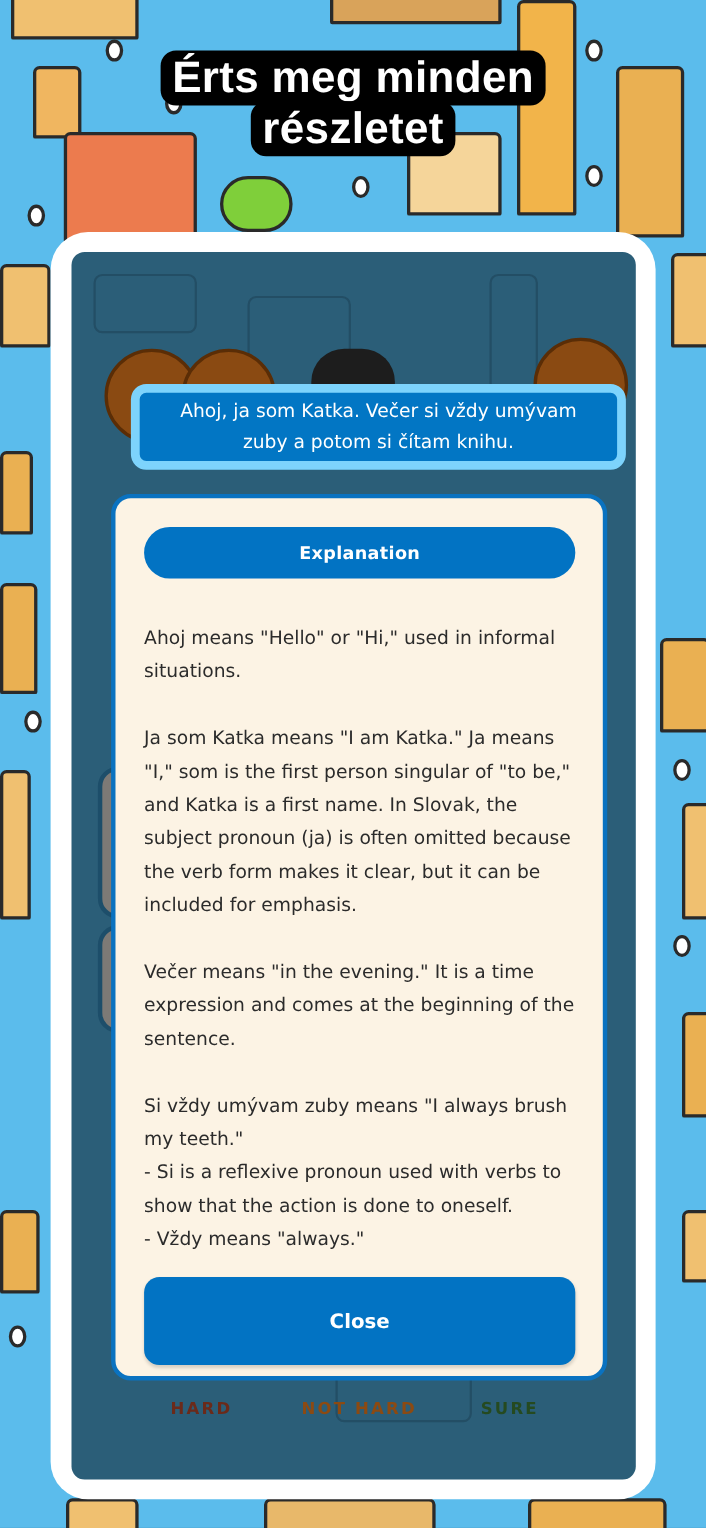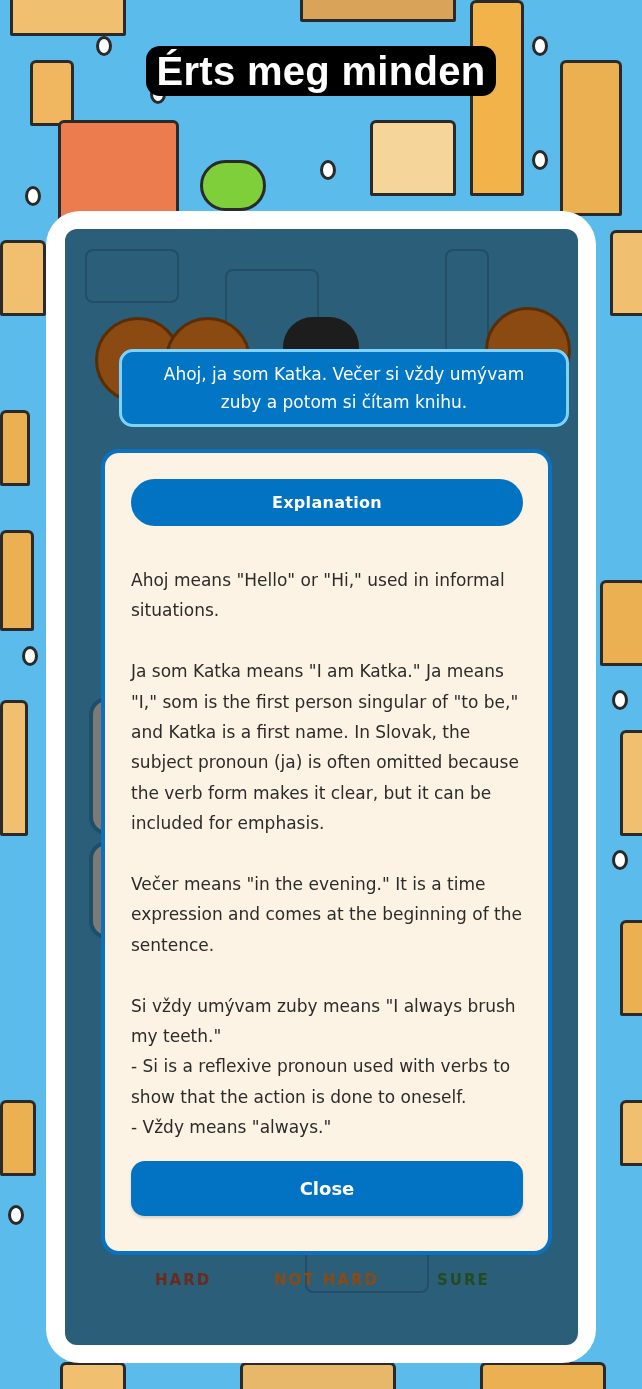--- a/index.html
+++ b/index.html
@@ -31,21 +31,21 @@
     position:absolute; left:19px; top:18px; width:513px; height:1116px;
     background:#2b5e78; border-radius:12px; overflow:hidden;
   }
   .screen .ghost { position:absolute; border:2px solid rgba(20,50,65,0.35); border-radius:8px; }
   .coin { position:absolute; width:80px; height:80px; border-radius:50%; background:#8a4a12; border:3px solid #5a2d06; }
   .cat { position:absolute; left:218px; top:88px; width:76px; height:40px; background:#1d1d1d; border-radius:30px 30px 0 0; }
   .side-btn { position:absolute; border:4px solid #1d4e6a; background:#7d7a76; border-radius:18px; }
 
   .sentence-bubble {
     position:absolute; left:54px; top:120px; width:450px; height:78px;
-    background:#0276c4; border:3px solid #7dd3fc; border-radius:14px;
+    background:#0276c4; border:8px solid #7dd3fc; border-radius:14px;
     color:#fff; font-size:17px; line-height:28px; text-align:center;
     display:flex; align-items:center; justify-content:center; box-sizing:border-box; padding:0 24px;
     z-index:3;
   }
   .panel {
     position:absolute; left:36px; top:220px; width:451px; height:806px;
     background:#fcf3e4; border:4px solid #0a72c0; border-radius:18px; box-sizing:border-box;
     z-index:3;
   }
   .seg {
@@ -59,21 +59,21 @@
   }
   .seg-btn.active { background:#0273c3; color:#fff; }
   .seg-btn.inactive { color:#707070; }
   .explanation {
     position:absolute; left:26px; top:112px; width:400px;
     font-size:17px; line-height:30.4px; color:#2b2b2b;
   }
   .explanation p { margin:0; white-space:pre-line; }
   .explanation p + p { margin-top:30.4px; }
   .close-btn {
-    position:absolute; left:26px; top:708px; width:392px; height:55px;
+    position:absolute; left:26px; top:708px; width:392px; height:80px;
     background:#0273c3; color:#fff; border-radius:14px; font-weight:bold; font-size:18px;
     display:flex; align-items:center; justify-content:center; cursor:pointer;
     box-shadow:0 2px 3px rgba(0,0,0,0.15);
   }
   .rating-row {
     position:absolute; left:0; top:1028px; width:513px; height:24px;
     font-weight:bold; font-size:15px; letter-spacing:2px; z-index:2;
   }
   .rating-row span { position:absolute; top:14px; }
   .r-hard { left:90px; color:#6b2a1a; }
@@ -112,20 +112,21 @@
   <div class="dot" style="left:320px;top:160px;"></div>
   <div class="dot" style="left:532px;top:150px;"></div>
   <div class="dot" style="left:22px;top:646px;"></div>
   <div class="dot" style="left:612px;top:690px;"></div>
   <div class="dot" style="left:612px;top:850px;"></div>
   <div class="dot" style="left:8px;top:1205px;"></div>
 </div>
 
 <div class="headline">
   <span class="line">Érts meg minden</span><br>
+  <span class="line l2">részletet</span>
 </div>
 
 <div class="phone">
   <div class="screen">
 
     <div class="ghost" style="left:20px;top:20px;width:90px;height:50px;"></div>
     <div class="ghost" style="left:160px;top:40px;width:90px;height:80px;"></div>
     <div class="ghost" style="left:380px;top:20px;width:40px;height:110px;"></div>
     <div class="ghost" style="left:240px;top:1000px;width:120px;height:60px;"></div>
     <div class="coin" style="left:30px;top:88px;"></div>

